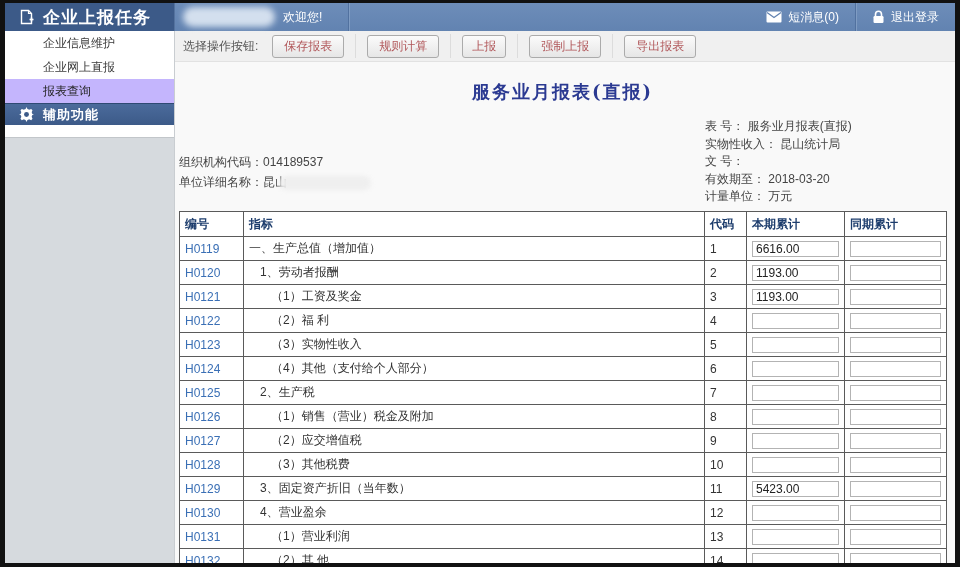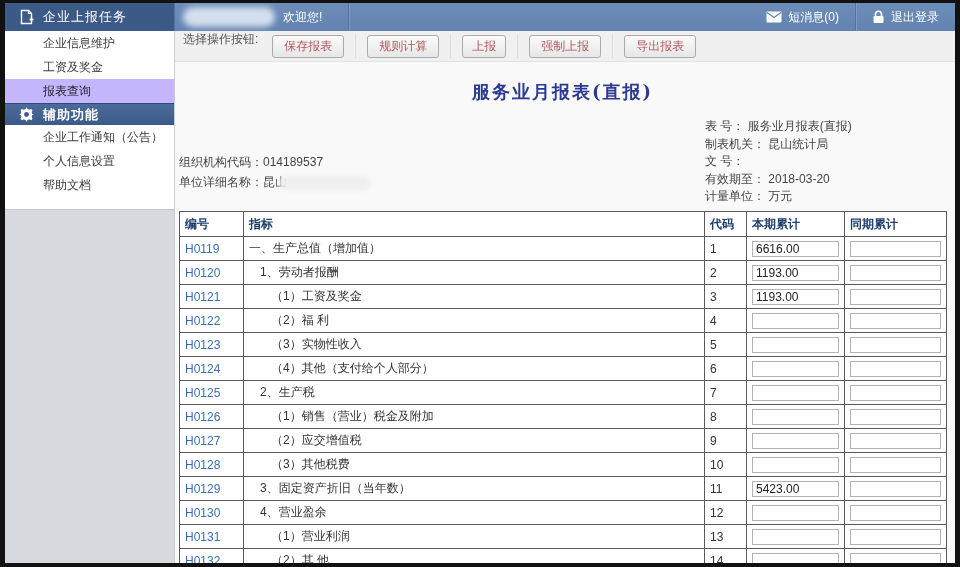--- a/index.html
+++ b/index.html
@@ -12,21 +12,21 @@
     position:absolute;top:3px;left:5px;width:950px;height:560px;
     background:#f7f7f7;overflow:hidden;display:flex;flex-direction:column;
   }
   
   .topbar{height:28px;display:flex;flex:none;}
   .topbar-left{
     width:170px;flex:none;background:#3c5a88;color:#fff;display:flex;
     align-items:center;padding-left:14px;box-sizing:border-box;gap:9px;
     border-right:1px solid #54729e;
   }
-  .topbar-left .ttl{font-size:13px;font-weight:normal;letter-spacing:1px;}
+  .topbar-left .ttl{font-size:17px;font-weight:bold;letter-spacing:1px;}
   .topbar-main{
     flex:1;background:linear-gradient(#6d8db9,#6283b1);color:#fff;
     display:flex;align-items:center;font-size:12px;
   }
   .blur-blob{
     width:92px;height:20px;margin-left:8px;border-radius:10px;
     background:rgba(230,238,248,.85);filter:blur(3px);flex:none;
   }
   .welcome{margin-left:8px;flex:none;}
   .tb-vline{width:1px;height:28px;background:#51719f;box-shadow:1px 0 0 #7f9cc3;flex:none;margin-left:26px;}
@@ -48,21 +48,21 @@
     height:22px;flex:none;background:linear-gradient(#4b6b9c,#3c5a88);color:#fff;
     display:flex;align-items:center;gap:9px;padding-left:14px;box-sizing:border-box;
     border-top:1px solid #2f4a73;
   }
   .side-header .ttl{font-size:13px;font-weight:bold;letter-spacing:1px;}
   .side-fill{flex:1;background:#d6dade;border-top:1px solid #c2c6ca;margin-top:12px;}
   
   .content{flex:1;min-width:0;display:flex;flex-direction:column;background:#f9f9f9;overflow:hidden;}
   .toolbar{
     height:30px;flex:none;background:#f0f0f0;border-bottom:1px solid #e2e2e2;
-    display:flex;padding-left:8px;font-size:12px;color:#555;
+    display:flex;align-items:center;padding-left:8px;font-size:12px;color:#555;
   }
   .toolbar .lbl{margin-right:14px;flex:none;}
   .tbtn{
     font-family:inherit;font-size:12px;color:#b1575a;background:linear-gradient(#fbfbfb,#e6e6e6);
     border:1px solid #ababab;border-radius:3px;padding:2px 11px;cursor:pointer;flex:none;
   }
   .tbtn.wide{padding:2px 9px;}
   .tb-sep{width:1px;height:24px;background:#dcdcdc;margin:0 11px;flex:none;}
   .report-head{position:relative;height:149px;flex:none;font-size:12px;color:#444;}
   .report-title{
@@ -132,35 +132,30 @@
         <span>退出登录</span>
       </span>
     </div>
   </div>
 
   <div class="body-row">
 
     <div class="sidebar">
       <div id="side-list-1">
           <div class="side-item">企业信息维护</div>
-          <div class="side-item">工资及奖金</div>
+          <div class="side-item">企业网上直报</div>
           <div class="side-item selected">报表查询</div>
         </div>
       <div class="side-header">
         <svg class="icon-svg" width="15" height="15" viewBox="0 0 16 16">
           <path fill="#fff" d="M8 0l1 2.2a6 6 0 011.7.7L13 2l1.4 1.4-.9 2.3c.3.5.6 1.1.7 1.7L16 8l-1.8.6a6 6 0 01-.7 1.7l.9 2.3L13 14l-2.3-.9a6 6 0 01-1.7.7L8 16l-1-2.2a6 6 0 01-1.7-.7L3 14l-1.4-1.4.9-2.3a6 6 0 01-.7-1.7L0 8l1.8-.6c.1-.6.4-1.2.7-1.7L1.6 3.4 3 2l2.3.9A6 6 0 017 2.2z"></path>
           <circle cx="8" cy="8" r="2.6" fill="#3c5a88"></circle>
         </svg>
         <span class="ttl">辅助功能</span>
       </div>
-      <div id="side-list-2">
-          <div class="side-item">企业工作通知（公告）</div>
-          <div class="side-item">个人信息设置</div>
-          <div class="side-item">帮助文档</div>
-        </div>
       <div class="side-fill"></div>
     </div>
 
     <div class="content">
       <div class="toolbar">
         <span class="lbl">选择操作按钮:</span>
         <span id="toolbar-buttons" style="display:flex;align-items:center;">
             <button class="tbtn">保存报表</button>
             <span class="tb-sep"></span>
             <button class="tbtn">规则计算</button>
@@ -174,21 +169,21 @@
       </div>
 
       <div class="report-head">
         <div class="report-title">服务业月报表(直报)</div>
         <div class="left-info">
           <div><span>组织机构代码：</span><span>014189537</span></div>
           <div><span>单位详细名称：</span><span>昆山</span><span class="unit-blob"></span></div>
         </div>
         <div class="meta" id="meta-block">
             <div class="row"><span>表 号： </span><span>服务业月报表(直报)</span></div>
-            <div class="row"><span>制表机关： </span><span>昆山统计局</span></div>
+            <div class="row"><span>实物性收入： </span><span>昆山统计局</span></div>
             <div class="row"><span>文 号： </span><span></span></div>
             <div class="row"><span>有效期至： </span><span>2018-03-20</span></div>
             <div class="row"><span>计量单位： </span><span>万元</span></div>
           </div>
       </div>
 
       <div class="grid-wrap">
         <table class="grid">
           <colgroup>
             <col style="width:64px">

